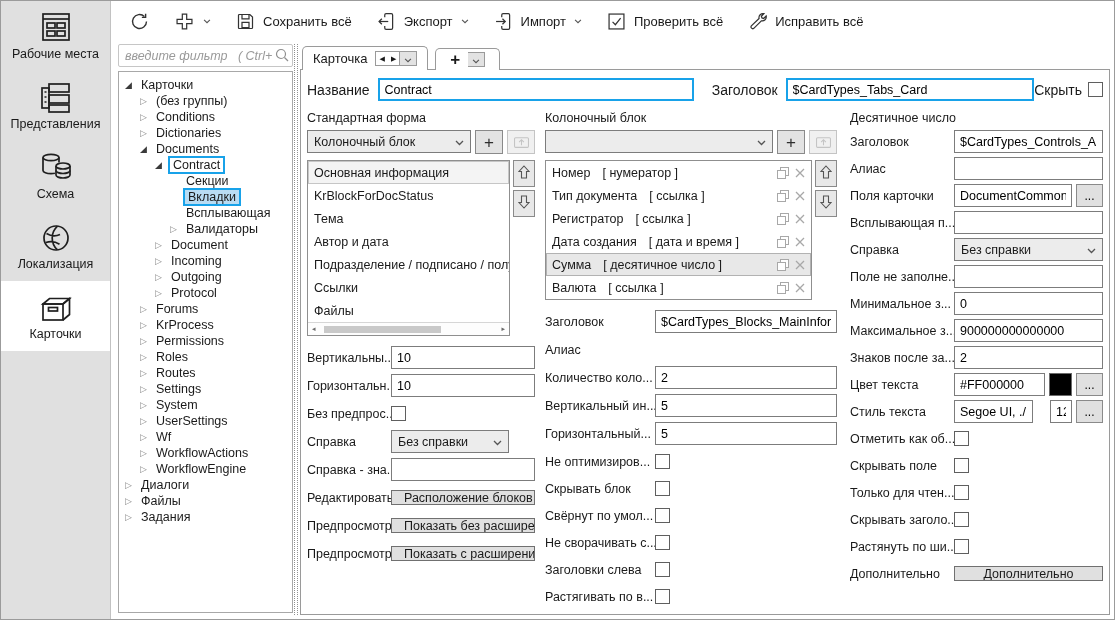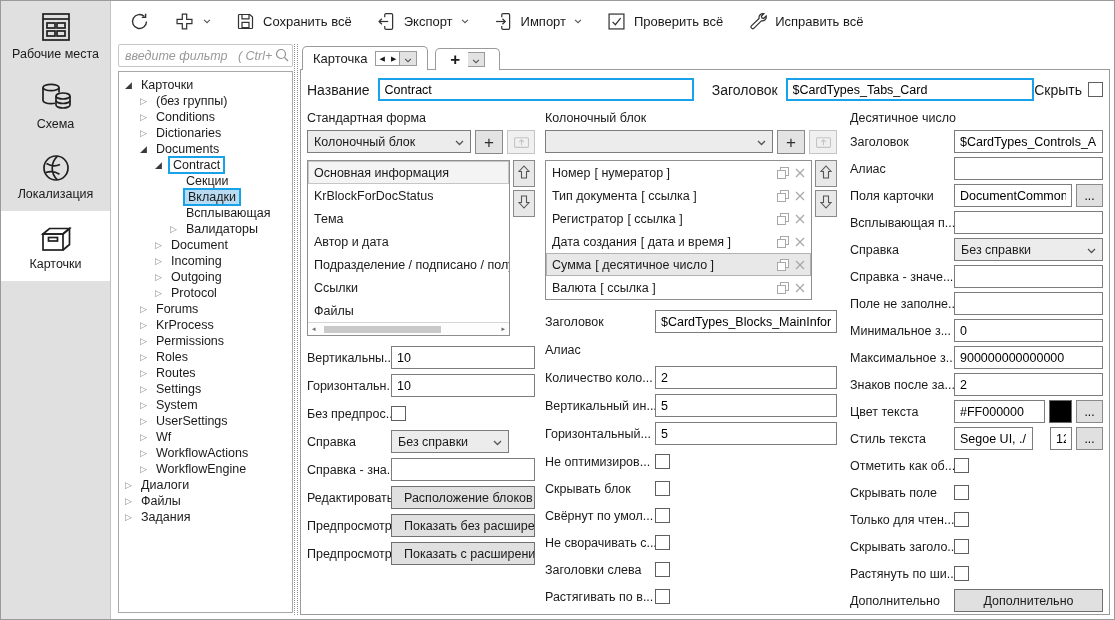--- a/index.html
+++ b/index.html
@@ -80,40 +80,40 @@
   .combo.grow { flex:1; }
   .combo.narrow { width:118px; flex:none; }
   .sq-btn { width:28px; height:24px; background:#e3e3e3; border:1px solid #8a8a8a; display:flex; align-items:center; justify-content:center; font-size:17px; line-height:1; color:#2e2e2e; }
   .sq-btn.disabled { opacity:.5; }
 
   .list-wrap { display:flex; gap:3px; margin-bottom:10px; }
   .listbox { flex:1; border:1px solid #8f8f8f; background:#fff; min-width:0; }
   .lb-row { height:23px; display:flex; align-items:center; padding:0 6px; font-size:12.5px; white-space:nowrap; overflow:hidden; }
   .lb-row.hl { background:#f4f4f4; box-shadow:inset 0 0 0 1px #c6c6c6; }
   .lb-row.sel { background:#e8e8e8; box-shadow:inset 0 0 0 1px #b2b2b2; }
-  .lb-type { margin-left:4px; }
+  .lb-type { margin-left:12px; }
   .lb-spacer { flex:1; }
   .lb-ico { flex:none; margin-left:6px; display:flex; align-items:center; }
   .updown { width:22px; flex:none; display:flex; flex-direction:column; gap:3px; }
   .ud-btn { height:27px; background:#e8e8e8; border:1px solid #8a8a8a; display:flex; align-items:center; justify-content:center; }
   .hscroll { height:13px; border-top:1px solid #d6d6d6; position:relative; background:#fdfdfd; }
   .hthumb { position:absolute; left:16px; top:3px; height:7px; width:58%; background:#c9c9c9; }
   .harrow { position:absolute; top:2px; font-size:7px; color:#6a6a6a; }
   .harrow.l { left:4px; } .harrow.r { right:4px; }
 
   
   .field-row { display:flex; align-items:center; height:23px; margin-bottom:5px; }
   .col2 .field-row.cbrow, .col3 .field-row { margin-bottom:4px; }
   .flabel { flex:none; font-size:12.5px; white-space:nowrap; overflow:hidden; }
   .col1 .flabel { width:84px; }
   .col2 .flabel { width:110px; }
   .col3 .flabel { width:104px; }
   .field-row .ti { flex:1; height:23px; }
   .cb { width:15px; height:15px; border:1px solid #5f5f5f; background:#fff; flex:none; }
-  .btn { flex:1; height:23px; background:#e0e0e0; border:1px solid #707070; font-family:inherit; font-size:12.5px; white-space:nowrap; overflow:hidden; padding:0 12px; color:#1a1a1a; }
+  .btn { flex:1; height:15px; background:#e0e0e0; border:1px solid #707070; font-family:inherit; font-size:12.5px; white-space:nowrap; overflow:hidden; padding:0 12px; color:#1a1a1a; }
   .mini { flex:none; width:27px; height:23px; margin-left:4px; background:#e0e0e0; border:1px solid #8a8a8a; font-family:inherit; font-size:12px; }
   .swatch { flex:none; width:23px; height:23px; margin-left:4px; border:1px solid #6a6a6a; }
   .ti.size-in { flex:none; width:22px; margin-left:17px; }
   .hide-wrap { margin-left:auto; display:flex; gap:6px; }
 </style>
 </head>
 <body>
 
 <div class="app">
 
@@ -123,20 +123,32 @@
           <svg width="40" height="34" viewBox="0 0 40 34" fill="none" stroke="#1f1f1f" stroke-width="1.7">
             <rect x="7" y="3" width="26" height="26"></rect>
             <path d="M7 8h26"></path>
             <rect x="11" y="12" width="8" height="5"></rect>
             <rect x="21" y="12" width="8" height="5"></rect>
             <rect x="11" y="20" width="8" height="5"></rect>
             <rect x="21" y="20" width="8" height="5"></rect>
           </svg>
         </span>
         <span class="sb-label">Рабочие места</span>
+      </div>
+      <div class="sidebar-item">
+        <span class="sb-ico">
+          <svg width="40" height="34" viewBox="0 0 40 34" fill="none" stroke="#1f1f1f" stroke-width="1.7">
+            <rect x="13" y="3" width="20" height="8"></rect>
+            <rect x="13" y="14" width="20" height="8"></rect>
+            <rect x="13" y="24" width="20" height="7"></rect>
+            <rect x="6" y="7" width="7" height="20"></rect>
+            <path d="M8.5 11h2M8.5 16h2M8.5 21h2"></path>
+          </svg>
+        </span>
+        <span class="sb-label">Представления</span>
       </div>
       <div class="sidebar-item">
         <span class="sb-ico">
           <svg width="40" height="34" viewBox="0 0 40 34" fill="none" stroke="#1f1f1f" stroke-width="1.7">
             <ellipse cx="15" cy="6.5" rx="8" ry="3.2"></ellipse>
             <path d="M7 6.5v13c0 1.8 3.6 3.2 8 3.2 1.4 0 2.7-.1 3.9-.4M23 6.5v5"></path>
             <ellipse cx="27" cy="15" rx="7" ry="3"></ellipse>
             <path d="M20 15v9c0 1.6 3.1 3 7 3s7-1.4 7-3v-9"></path>
             <path d="M20 19.5c0 1.6 3.1 3 7 3s7-1.4 7-3"></path>
           </svg>
@@ -706,24 +718,20 @@
                   <div class="field-row">
                     <span class="flabel">Справка</span>
                     <span class="combo grow">
                       <span class="combo-val">Без справки</span>
                       <span><svg width="9" height="6" viewBox="0 0 9 6">
                           <path d="M1 1l3.5 3.5L8 1" fill="none" stroke="#555" stroke-width="1.3"></path>
                         </svg></span>
                     </span>
                   </div>
                   <div class="field-row">
-                    <span class="flabel">Справка - значе...</span>
-                    <input class="ti" style="">
-                  </div>
-                  <div class="field-row">
                     <span class="flabel">Поле не заполне...</span>
                     <input class="ti" style="">
                   </div>
                   <div class="field-row">
                     <span class="flabel">Минимальное з...</span>
                     <input class="ti" value="0" style="">
                   </div>
                   <div class="field-row">
                     <span class="flabel">Максимальное з...</span>
                     <input class="ti" value="900000000000000" style="">

